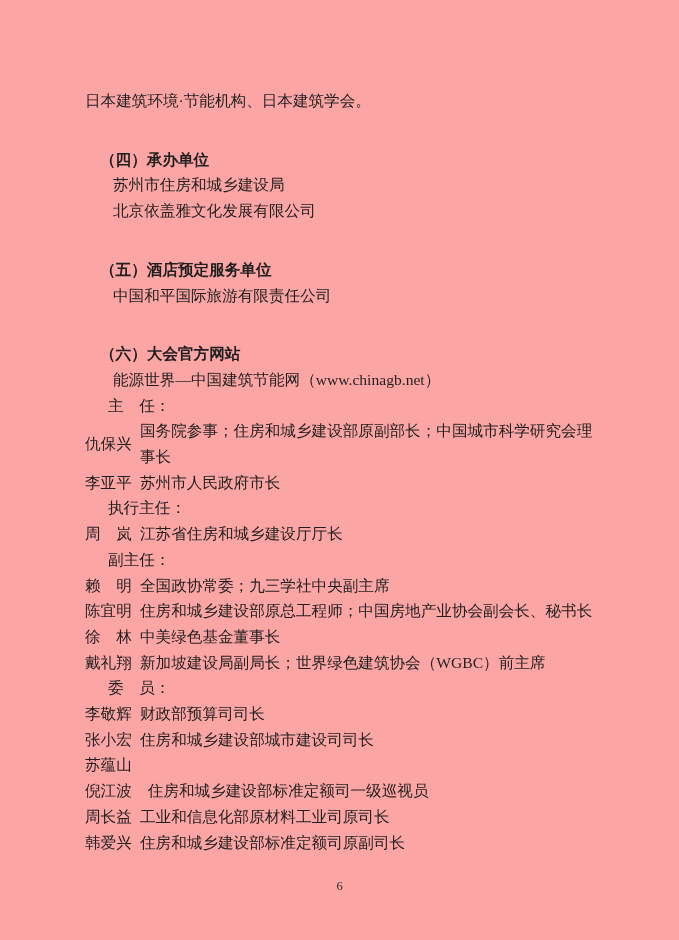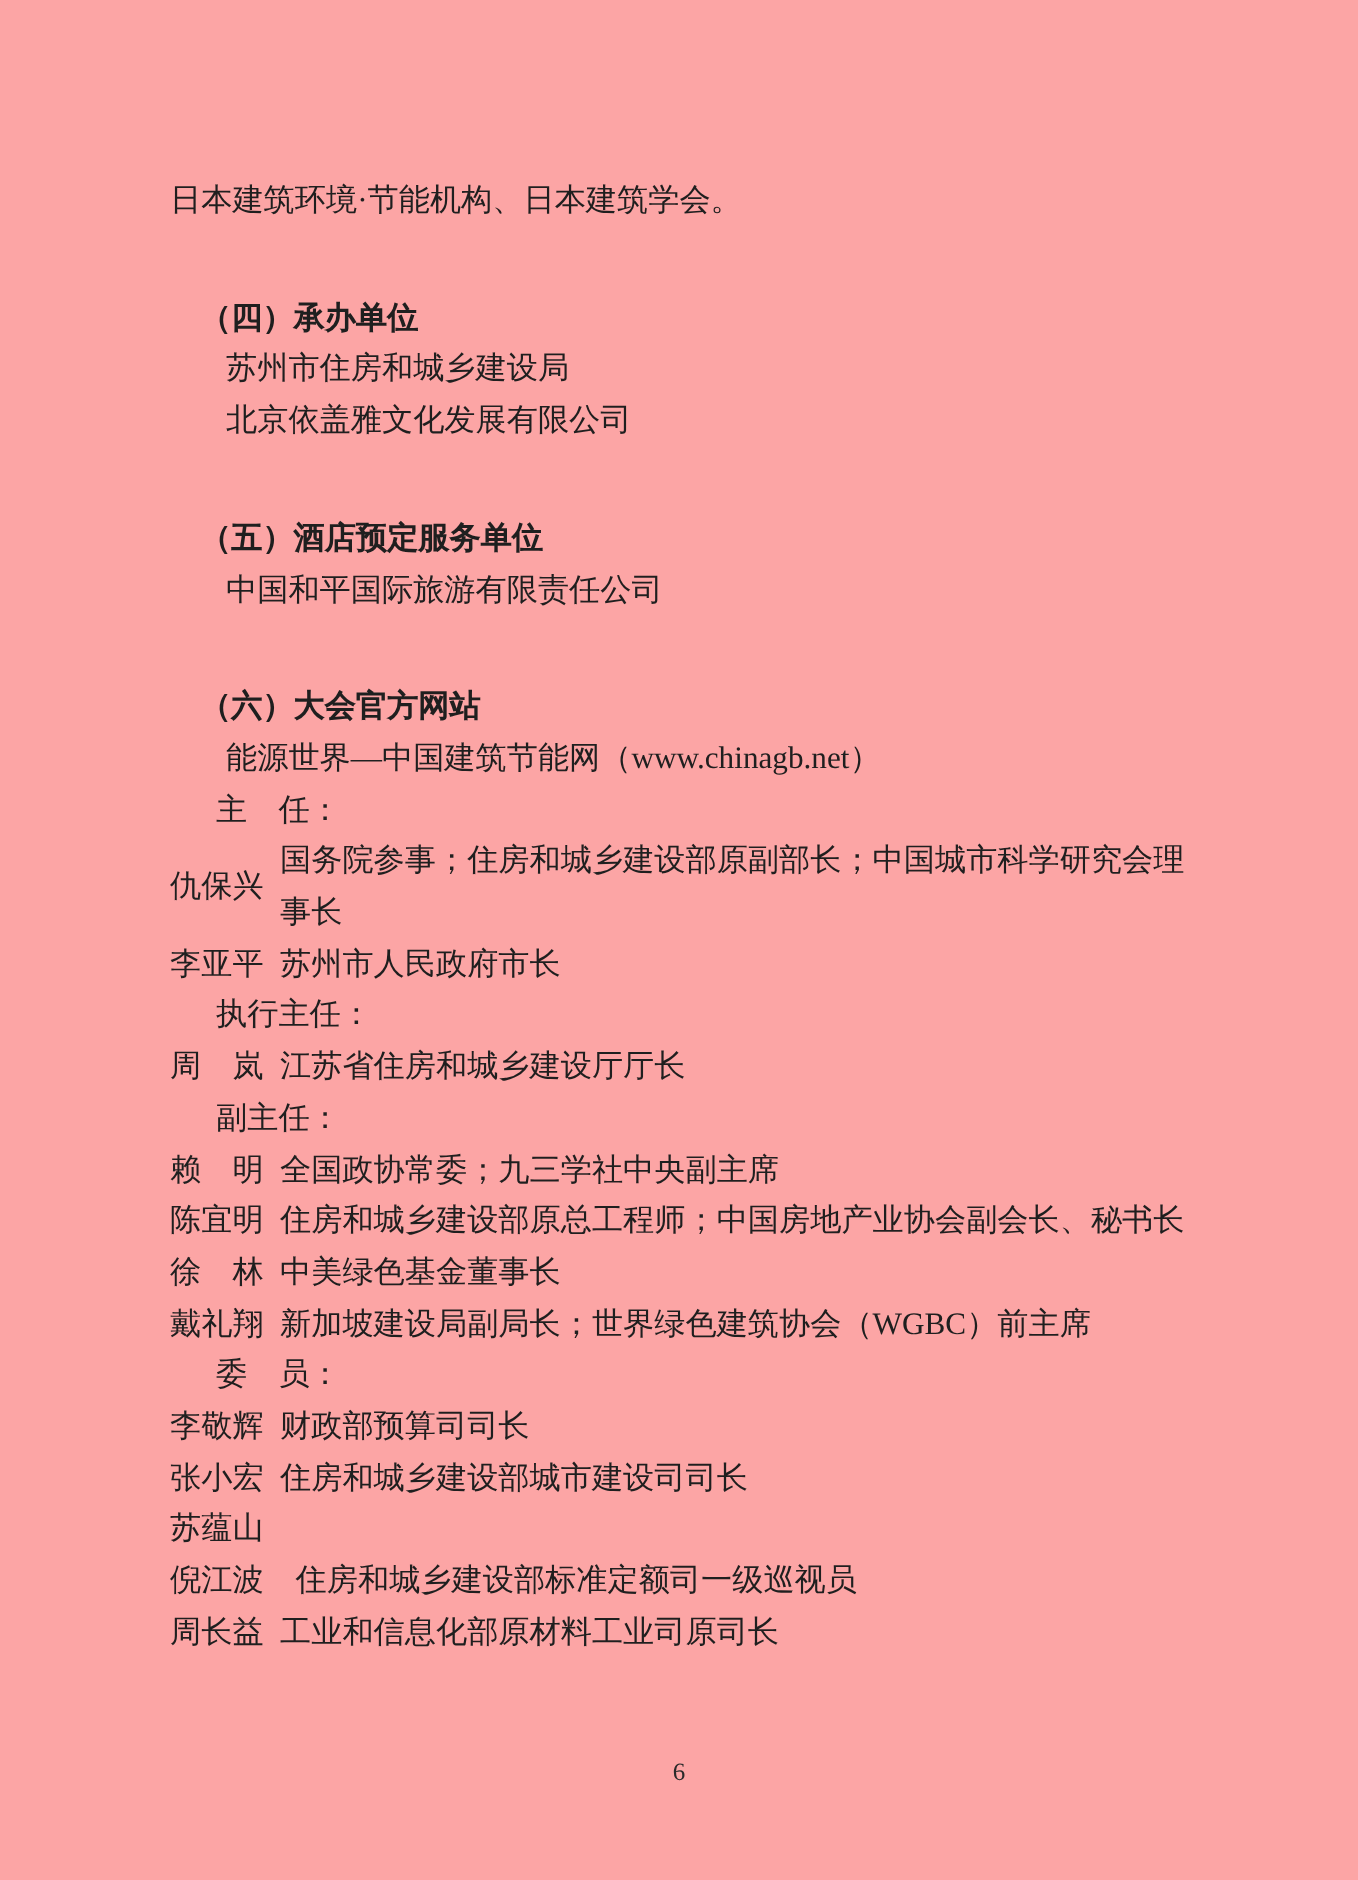--- a/index.html
+++ b/index.html
@@ -126,16 +126,20 @@
           <div class="member-name">苏蕴山</div>
         </div>
         <div class="member-row">
           <div class="member-name">倪江波</div>
           <div class="member-title"> 住房和城乡建设部标准定额司一级巡视员</div>
         </div>
         <div class="member-row">
           <div class="member-name">周长益</div>
           <div class="member-title">工业和信息化部原材料工业司原司长</div>
         </div>
+        <div class="member-row">
+          <div class="member-name">韩爱兴</div>
+          <div class="member-title">住房和城乡建设部标准定额司原副司长</div>
+        </div>
       </div>
   </div>
   <div class="page-number">6</div>
 </div>
 
 </body></html>

